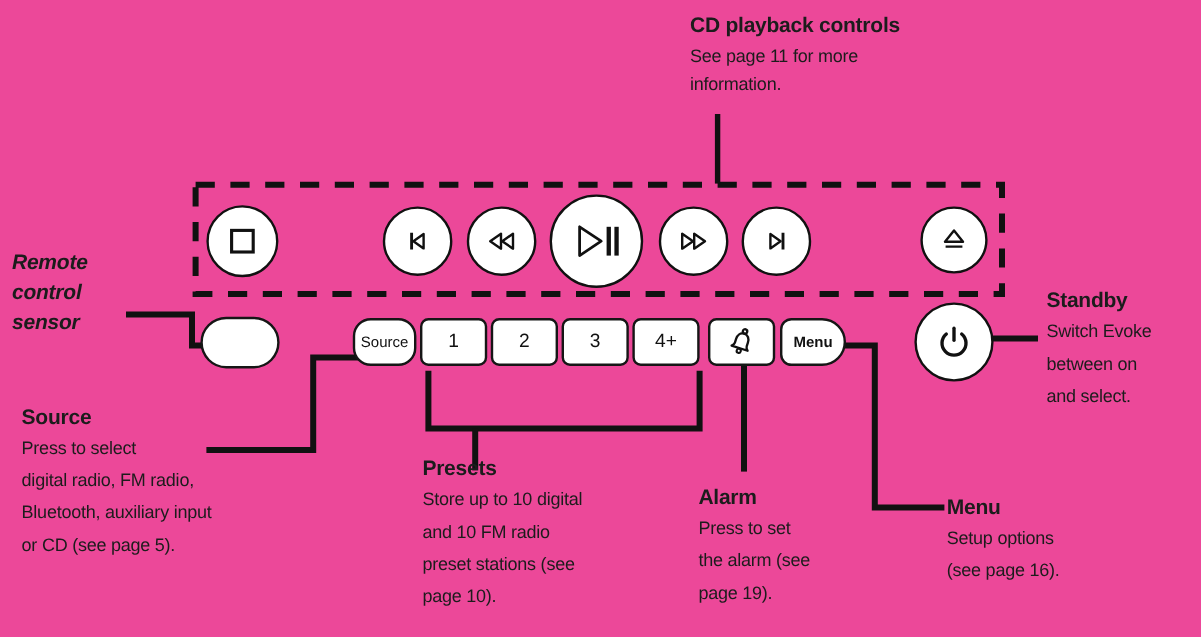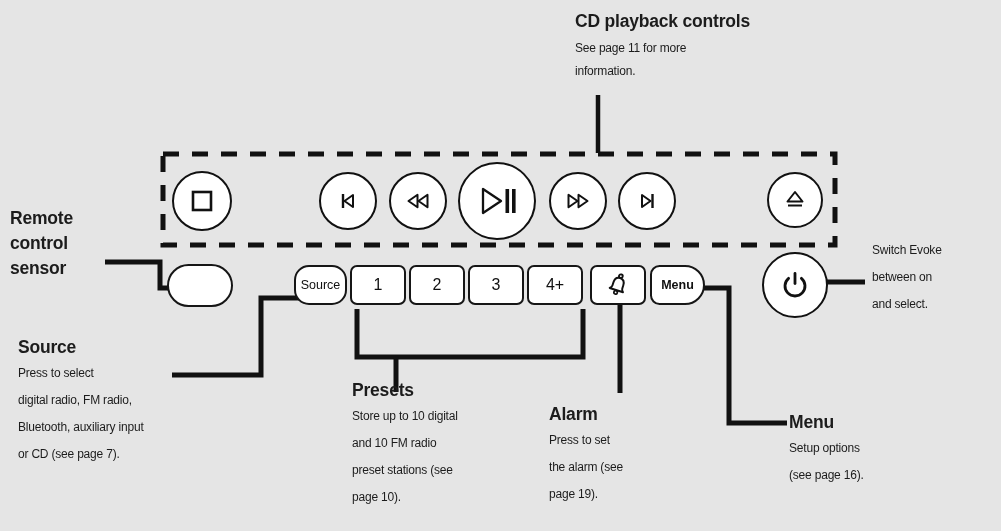--- a/index.html
+++ b/index.html
@@ -1,25 +1,25 @@
 <!DOCTYPE html>
 <html><head>
 <meta charset="utf-8">
 <style>
   html,body{margin:0;padding:0;background:#fff;}
   .stage{
-    position:relative;width:1001px;height:531px;background:#e5e5e5;overflow:hidden;
+    position:relative;width:1001px;height:531px;background:#ec4899;overflow:hidden;
     font-family:"Liberation Sans",sans-serif;color:#1c1c1c;
   }
   svg.wires{position:absolute;left:0;top:0;}
   .blk{position:absolute;}
   .h{font-size:17.5px;line-height:26px;font-weight:700;letter-spacing:-0.2px;}
-  .p{font-size:12px;line-height:27px;font-weight:400;white-space:pre-line;letter-spacing:-0.2px;}
+  .p{font-size:15px;line-height:27px;font-weight:400;white-space:pre-line;letter-spacing:-0.2px;}
   .p.tight{line-height:22.5px;}
-  .h.tight{line-height:25px;white-space:pre-line;}
+  .h.tight{line-height:25px;white-space:pre-line;font-style:italic;}
   
   .cb{
     position:absolute;border:2.2px solid #111;border-radius:50%;
     display:flex;align-items:center;justify-content:center;background:#fff;box-sizing:border-box;
   }
   
   .rb{
     position:absolute;border:2px solid #161616;background:#fff;box-sizing:border-box;
     display:flex;align-items:center;justify-content:center;
     font-size:12.5px;font-weight:500;color:#111;
@@ -140,42 +140,43 @@
   </div>
 
   <div class="cb" style="left:762px;top:252px;width:66px;height:66px;border-width:2.5px;">
     <svg class="ic" width="30" height="30" viewBox="0 0 30 30">
       <path d="M8.6 8.3 A10 10 0 1 0 21.4 8.3" fill="none" stroke="#111" stroke-width="2.8" stroke-linecap="round"></path>
       <line x1="15" y1="3.5" x2="15" y2="13.5" stroke="#111" stroke-width="2.8" stroke-linecap="round"></line>
     </svg>
   </div>
 
   <div class="blk" style="left:872px;top:237px;width:125px;">
+    <div class="h">Standby</div>
     <div class="p">Switch Evoke
 between on
 and select.</div>
   </div>
 
   <div class="blk" style="left:18px;top:334px;width:230px;">
     <div class="h">Source</div>
     <div class="p">Press to select
 digital radio, FM radio,
 Bluetooth, auxiliary input
-or CD (see page 7).</div>
+or CD (see page 5).</div>
   </div>
 
   <div class="blk" style="left:352px;top:377px;width:210px;">
     <div class="h">Presets</div>
     <div class="p">Store up to 10 digital
 and 10 FM radio
 preset stations (see
 page 10).</div>
   </div>
 
-  <div class="blk" style="left:549px;top:401px;width:150px;">
+  <div class="blk" style="left:582px;top:401px;width:150px;">
     <div class="h">Alarm</div>
     <div class="p">Press to set
 the alarm (see
 page 19).</div>
   </div>
 
   <div class="blk" style="left:789px;top:409px;width:160px;">
     <div class="h">Menu</div>
     <div class="p">Setup options
 (see page 16).</div>

